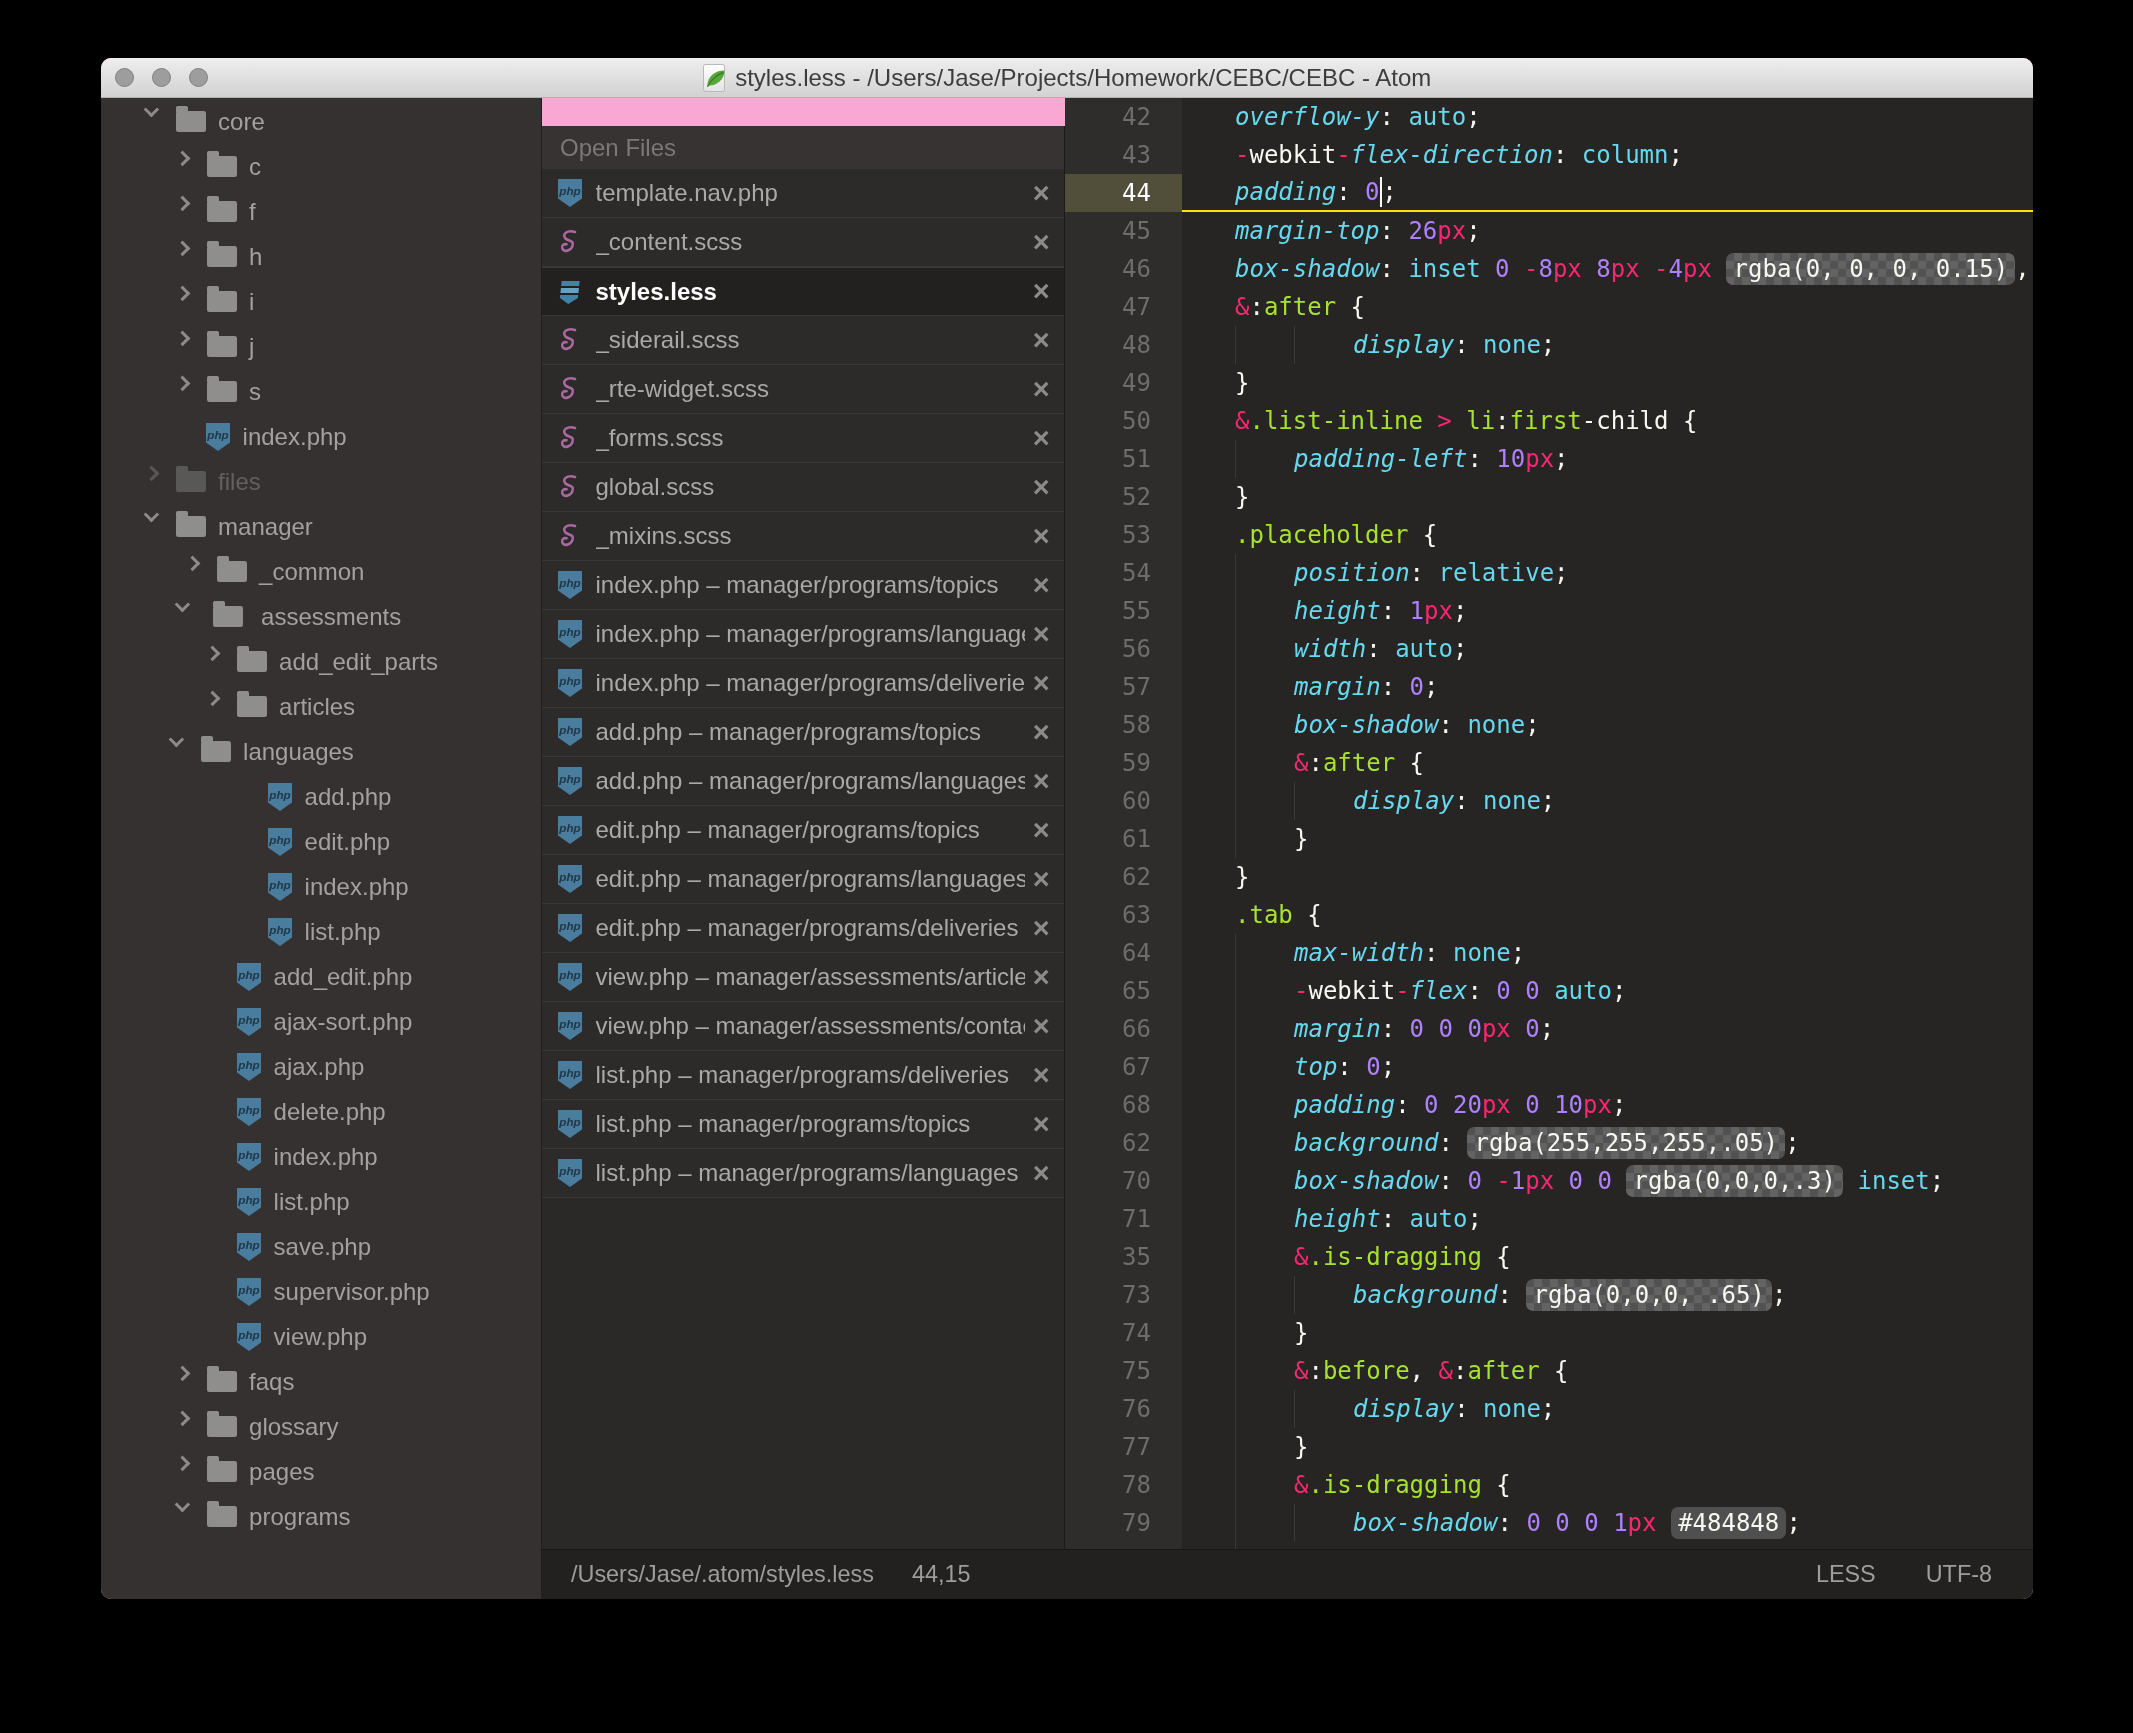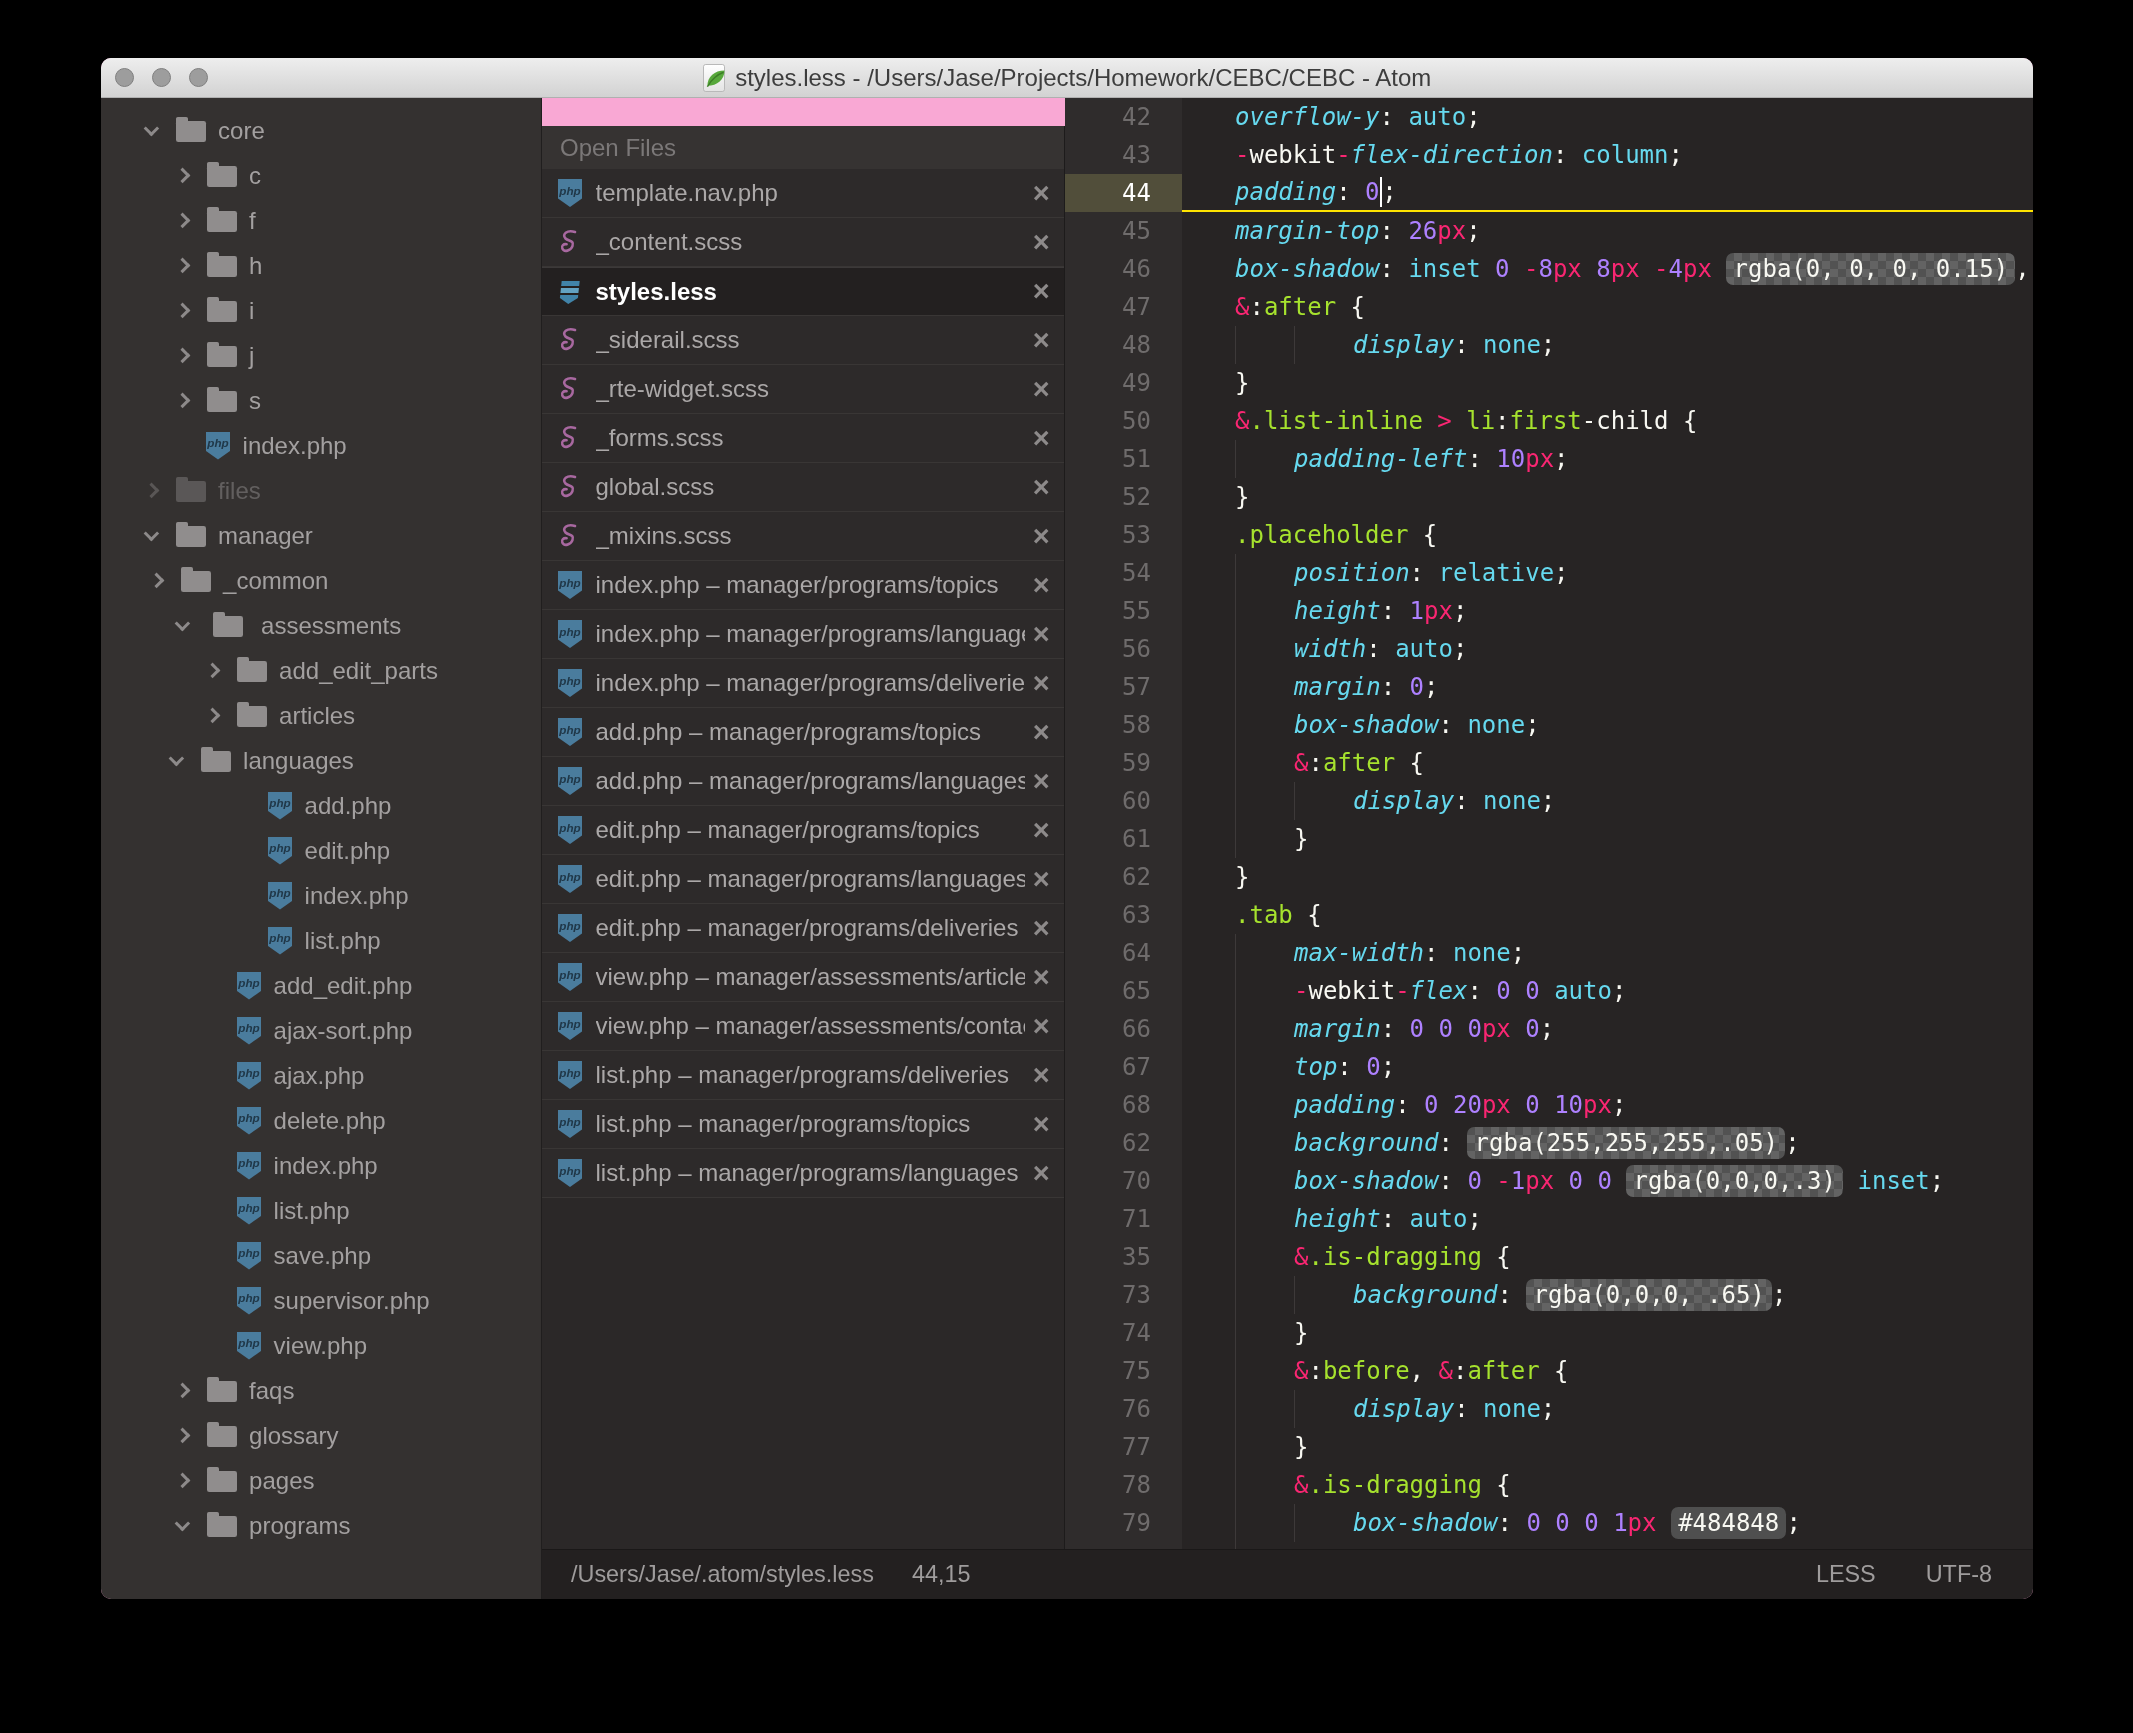--- a/index.html
+++ b/index.html
@@ -12,21 +12,21 @@
   .lights{position:absolute;left:13.5px;top:0;height:100%;display:flex;align-items:center;gap:18px;}
   .light{width:19px;height:19px;border-radius:50%;background:#9d9d9d;border:0.9px solid #7f7f7f;}
   .titlewrap{display:flex;align-items:center;gap:10px;}
   .doc-ico{width:22.5px;height:28px;background:linear-gradient(#ffffff,#e4e4e4);border-radius:2.7px;border:0.9px solid #b9b9b9;position:relative;}
   .doc-ico svg{position:absolute;left:-1.8px;top:1.8px;}
   .title{font-size:24px;color:#3d3d3d;}
   
   .body{flex:1;display:flex;min-height:0;}
   
   .tree{width:441px;flex:0 0 441px;background:#343130;border-right:0.9px solid #201e1e;overflow:hidden;padding-top:10px;}
-  .trow{height:45px;display:flex;align-items:center;color:#a3a0a0;font-size:24px;}
+  .trow{height:45px;display:flex;align-items:flex-start;color:#a3a0a0;font-size:24px;}
   .trow.dim{opacity:.42;}
   .chevbox{width:31.5px;flex:0 0 31.5px;display:flex;align-items:center;}
   .chev{width:10.8px;height:10.8px;border-right:3.2px solid #8d8a8a;border-bottom:3.2px solid #8d8a8a;display:inline-block;}
   .chev.right{transform:rotate(-45deg);margin-left:1.8px;}
   .chev.down{transform:rotate(45deg);margin-top:-3.6px;margin-left:1.8px;}
   .fold{width:30px;height:21px;background:#908d8d;border-radius:2.3px;position:relative;margin-top:2.7px;flex:0 0 30px;}
   .fold::before{content:"";position:absolute;top:-4.5px;left:0;width:12.6px;height:6.3px;background:#908d8d;border-radius:1.8px 1.8px 0 0;}
   .tlabel{margin-left:12.6px;white-space:nowrap;}
   
   .fico{width:24px;height:28px;flex:0 0 24px;display:inline-flex;align-items:center;justify-content:center;position:relative;}
@@ -153,21 +153,21 @@
           <span class="fold"></span>
           <span class="tlabel">files</span>
         </div>
         <div class="trow" style="padding-left: 43px;">
           <span class="chevbox">
             <span class="chev down"></span>
           </span>
           <span class="fold"></span>
           <span class="tlabel">manager</span>
         </div>
-        <div class="trow" style="padding-left: 48px;">
+        <div class="trow" style="padding-left: 84px;">
           <span class="chevbox">
             <span class="chev right"></span>
           </span>
           <span class="fold"></span>
           <span class="tlabel">_common</span>
         </div>
         <div class="trow" style="padding-left: 74px; gap: 6px;">
           <span class="chevbox">
             <span class="chev down"></span>
           </span>

